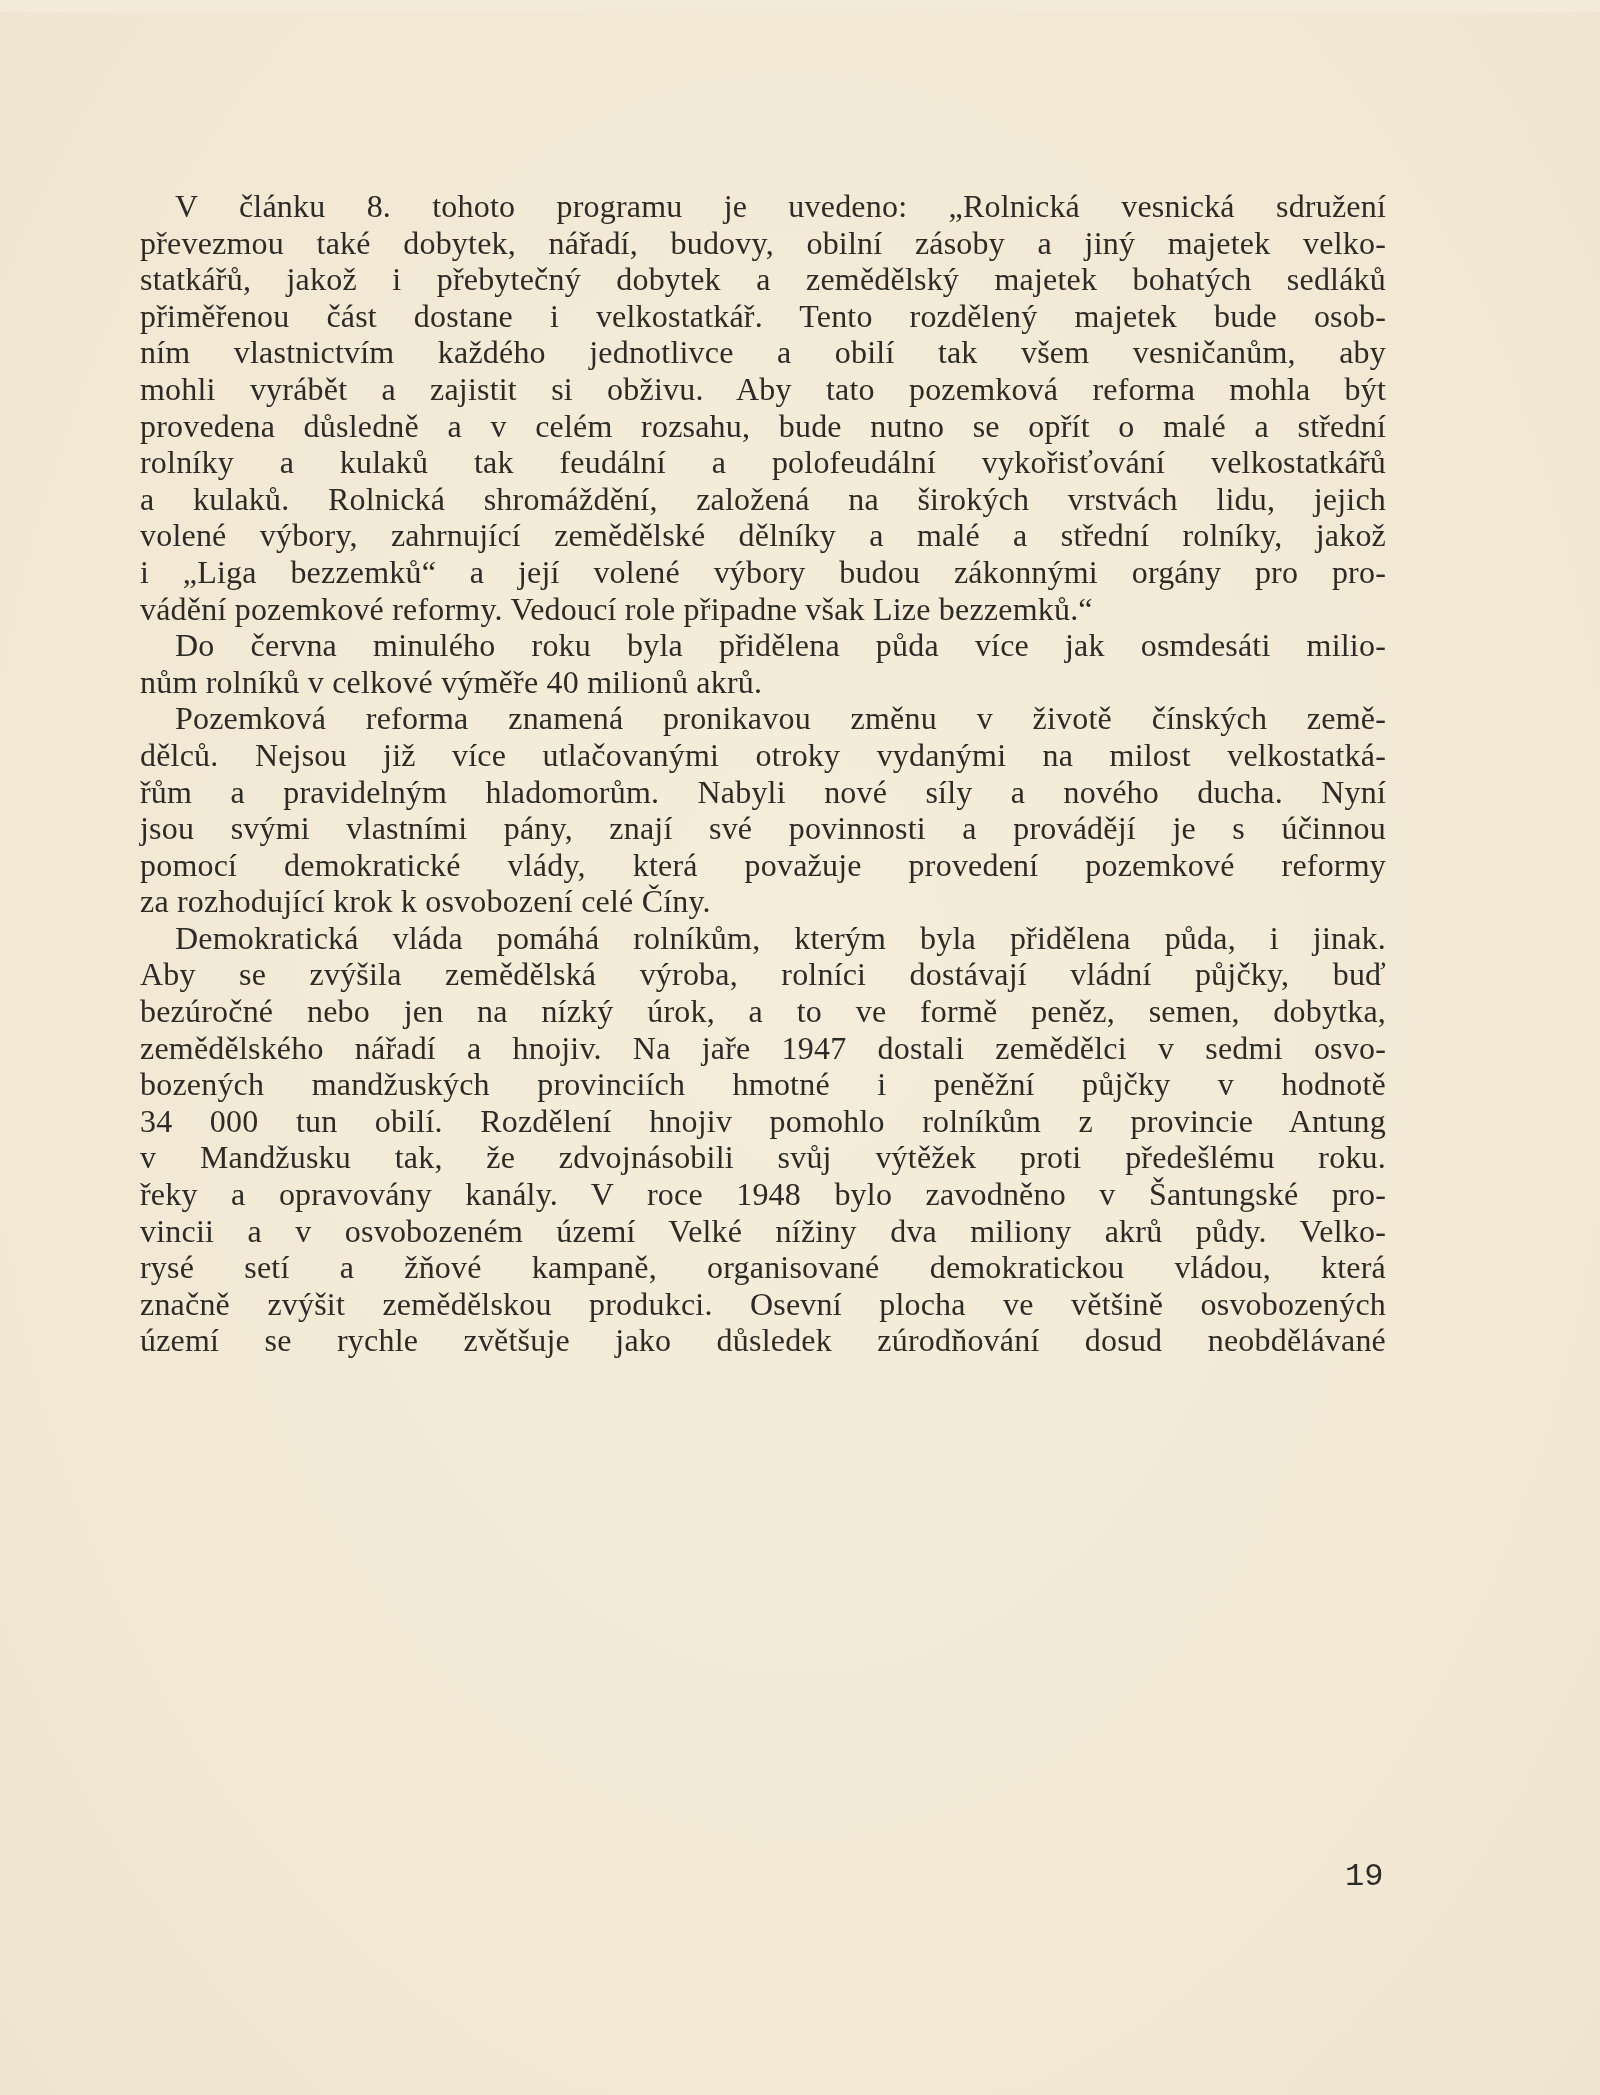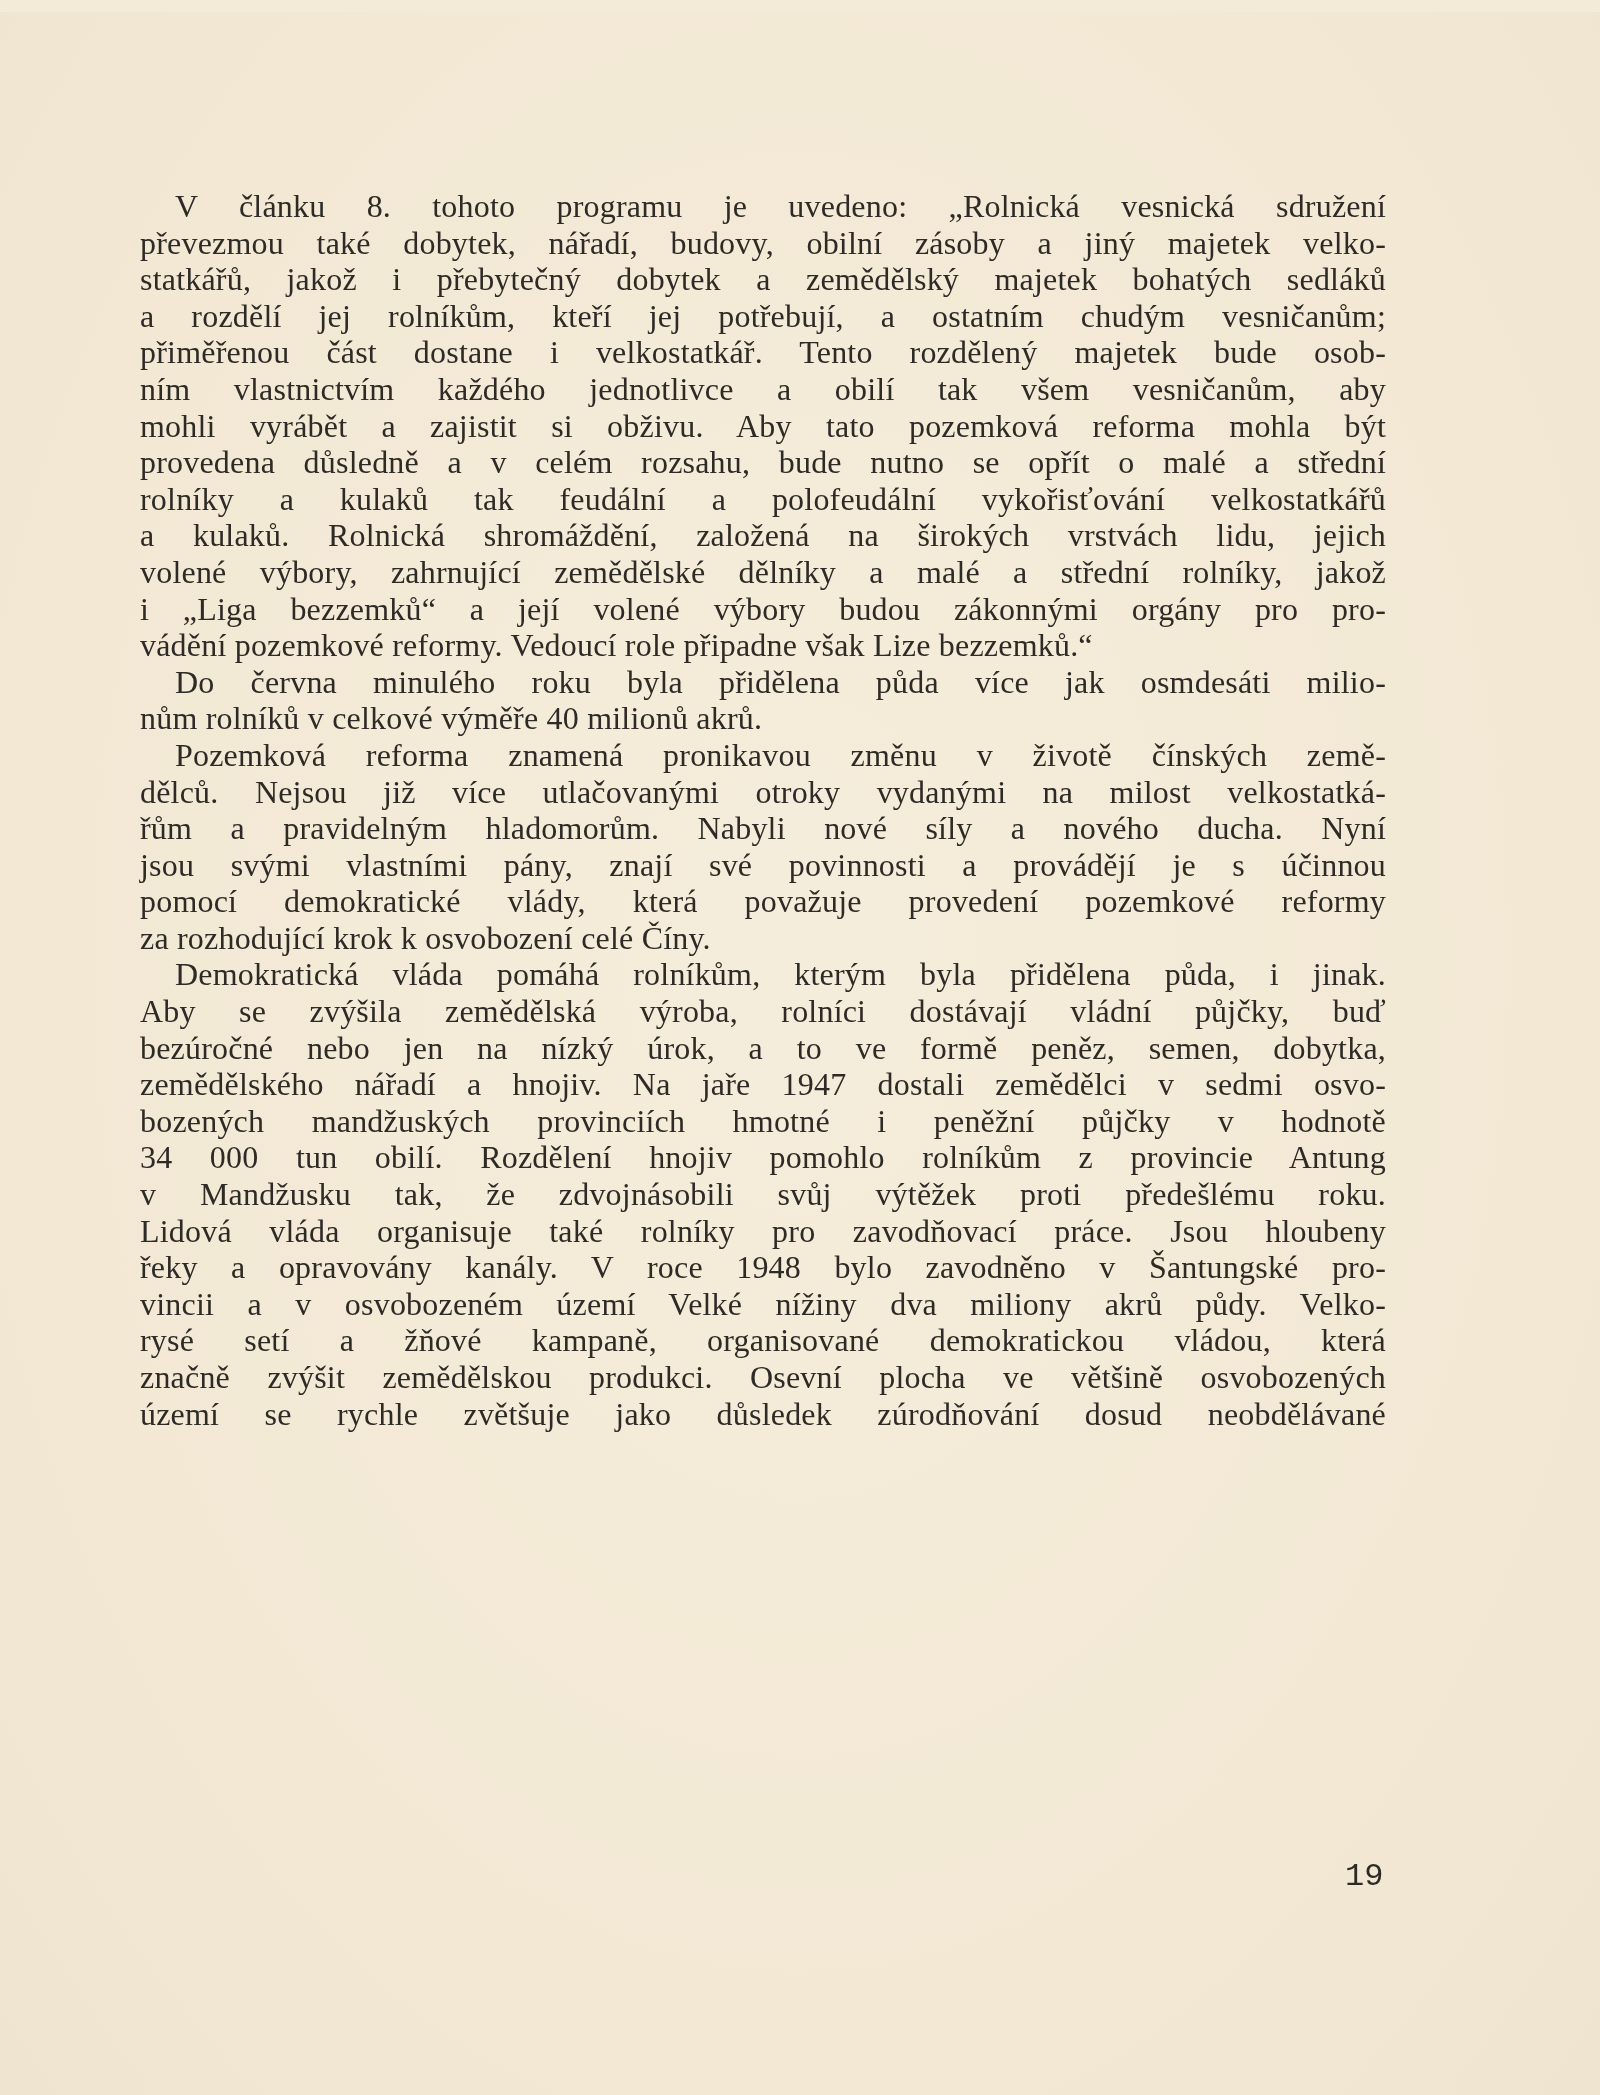--- a/index.html
+++ b/index.html
@@ -42,21 +42,20 @@
 </style>
 </head>
 <body>
 
 <div class="page">
   <div class="text-block" id="text-block">
       <div>
         <div class="line indent">V článku 8. tohoto programu je uvedeno: „Rolnická vesnická sdružení</div>
         <div class="line">převezmou také dobytek, nářadí, budovy, obilní zásoby a jiný majetek velko-</div>
         <div class="line">statkářů, jakož i přebytečný dobytek a zemědělský majetek bohatých sedláků</div>
-        <div class="line">a rozdělí jej rolníkům, kteří jej potřebují, a ostatním chudým vesničanům;</div>
         <div class="line">přiměřenou část dostane i velkostatkář. Tento rozdělený majetek bude osob-</div>
         <div class="line">ním vlastnictvím každého jednotlivce a obilí tak všem vesničanům, aby</div>
         <div class="line">mohli vyrábět a zajistit si obživu. Aby tato pozemková reforma mohla být</div>
         <div class="line">provedena důsledně a v celém rozsahu, bude nutno se opřít o malé a střední</div>
         <div class="line">rolníky a kulaků tak feudální a polofeudální vykořisťování velkostatkářů</div>
         <div class="line">a kulaků. Rolnická shromáždění, založená na širokých vrstvách lidu, jejich</div>
         <div class="line">volené výbory, zahrnující zemědělské dělníky a malé a střední rolníky, jakož</div>
         <div class="line">i „Liga bezzemků“ a její volené výbory budou zákonnými orgány pro pro-</div>
         <div class="line last">vádění pozemkové reformy. Vedoucí role připadne však Lize bezzemků.“</div>
       </div>
@@ -73,21 +72,20 @@
         <div class="line last">za rozhodující krok k osvobození celé Číny.</div>
       </div>
       <div>
         <div class="line indent">Demokratická vláda pomáhá rolníkům, kterým byla přidělena půda, i jinak.</div>
         <div class="line">Aby se zvýšila zemědělská výroba, rolníci dostávají vládní půjčky, buď</div>
         <div class="line">bezúročné nebo jen na nízký úrok, a to ve formě peněz, semen, dobytka,</div>
         <div class="line">zemědělského nářadí a hnojiv. Na jaře 1947 dostali zemědělci v sedmi osvo-</div>
         <div class="line">bozených mandžuských provinciích hmotné i peněžní půjčky v hodnotě</div>
         <div class="line">34 000 tun obilí. Rozdělení hnojiv pomohlo rolníkům z provincie Antung</div>
         <div class="line">v Mandžusku tak, že zdvojnásobili svůj výtěžek proti předešlému roku.</div>
-        <div class="line">Lidová vláda organisuje také rolníky pro zavodňovací práce. Jsou hloubeny</div>
         <div class="line">řeky a opravovány kanály. V roce 1948 bylo zavodněno v Šantungské pro-</div>
         <div class="line">vincii a v osvobozeném území Velké nížiny dva miliony akrů půdy. Velko-</div>
         <div class="line">rysé setí a žňové kampaně, organisované demokratickou vládou, která</div>
         <div class="line">značně zvýšit zemědělskou produkci. Osevní plocha ve většině osvobozených</div>
         <div class="line">území se rychle zvětšuje jako důsledek zúrodňování dosud neobdělávané</div>
       </div>
     </div>
   <div class="page-number">19</div>
 </div>
 

